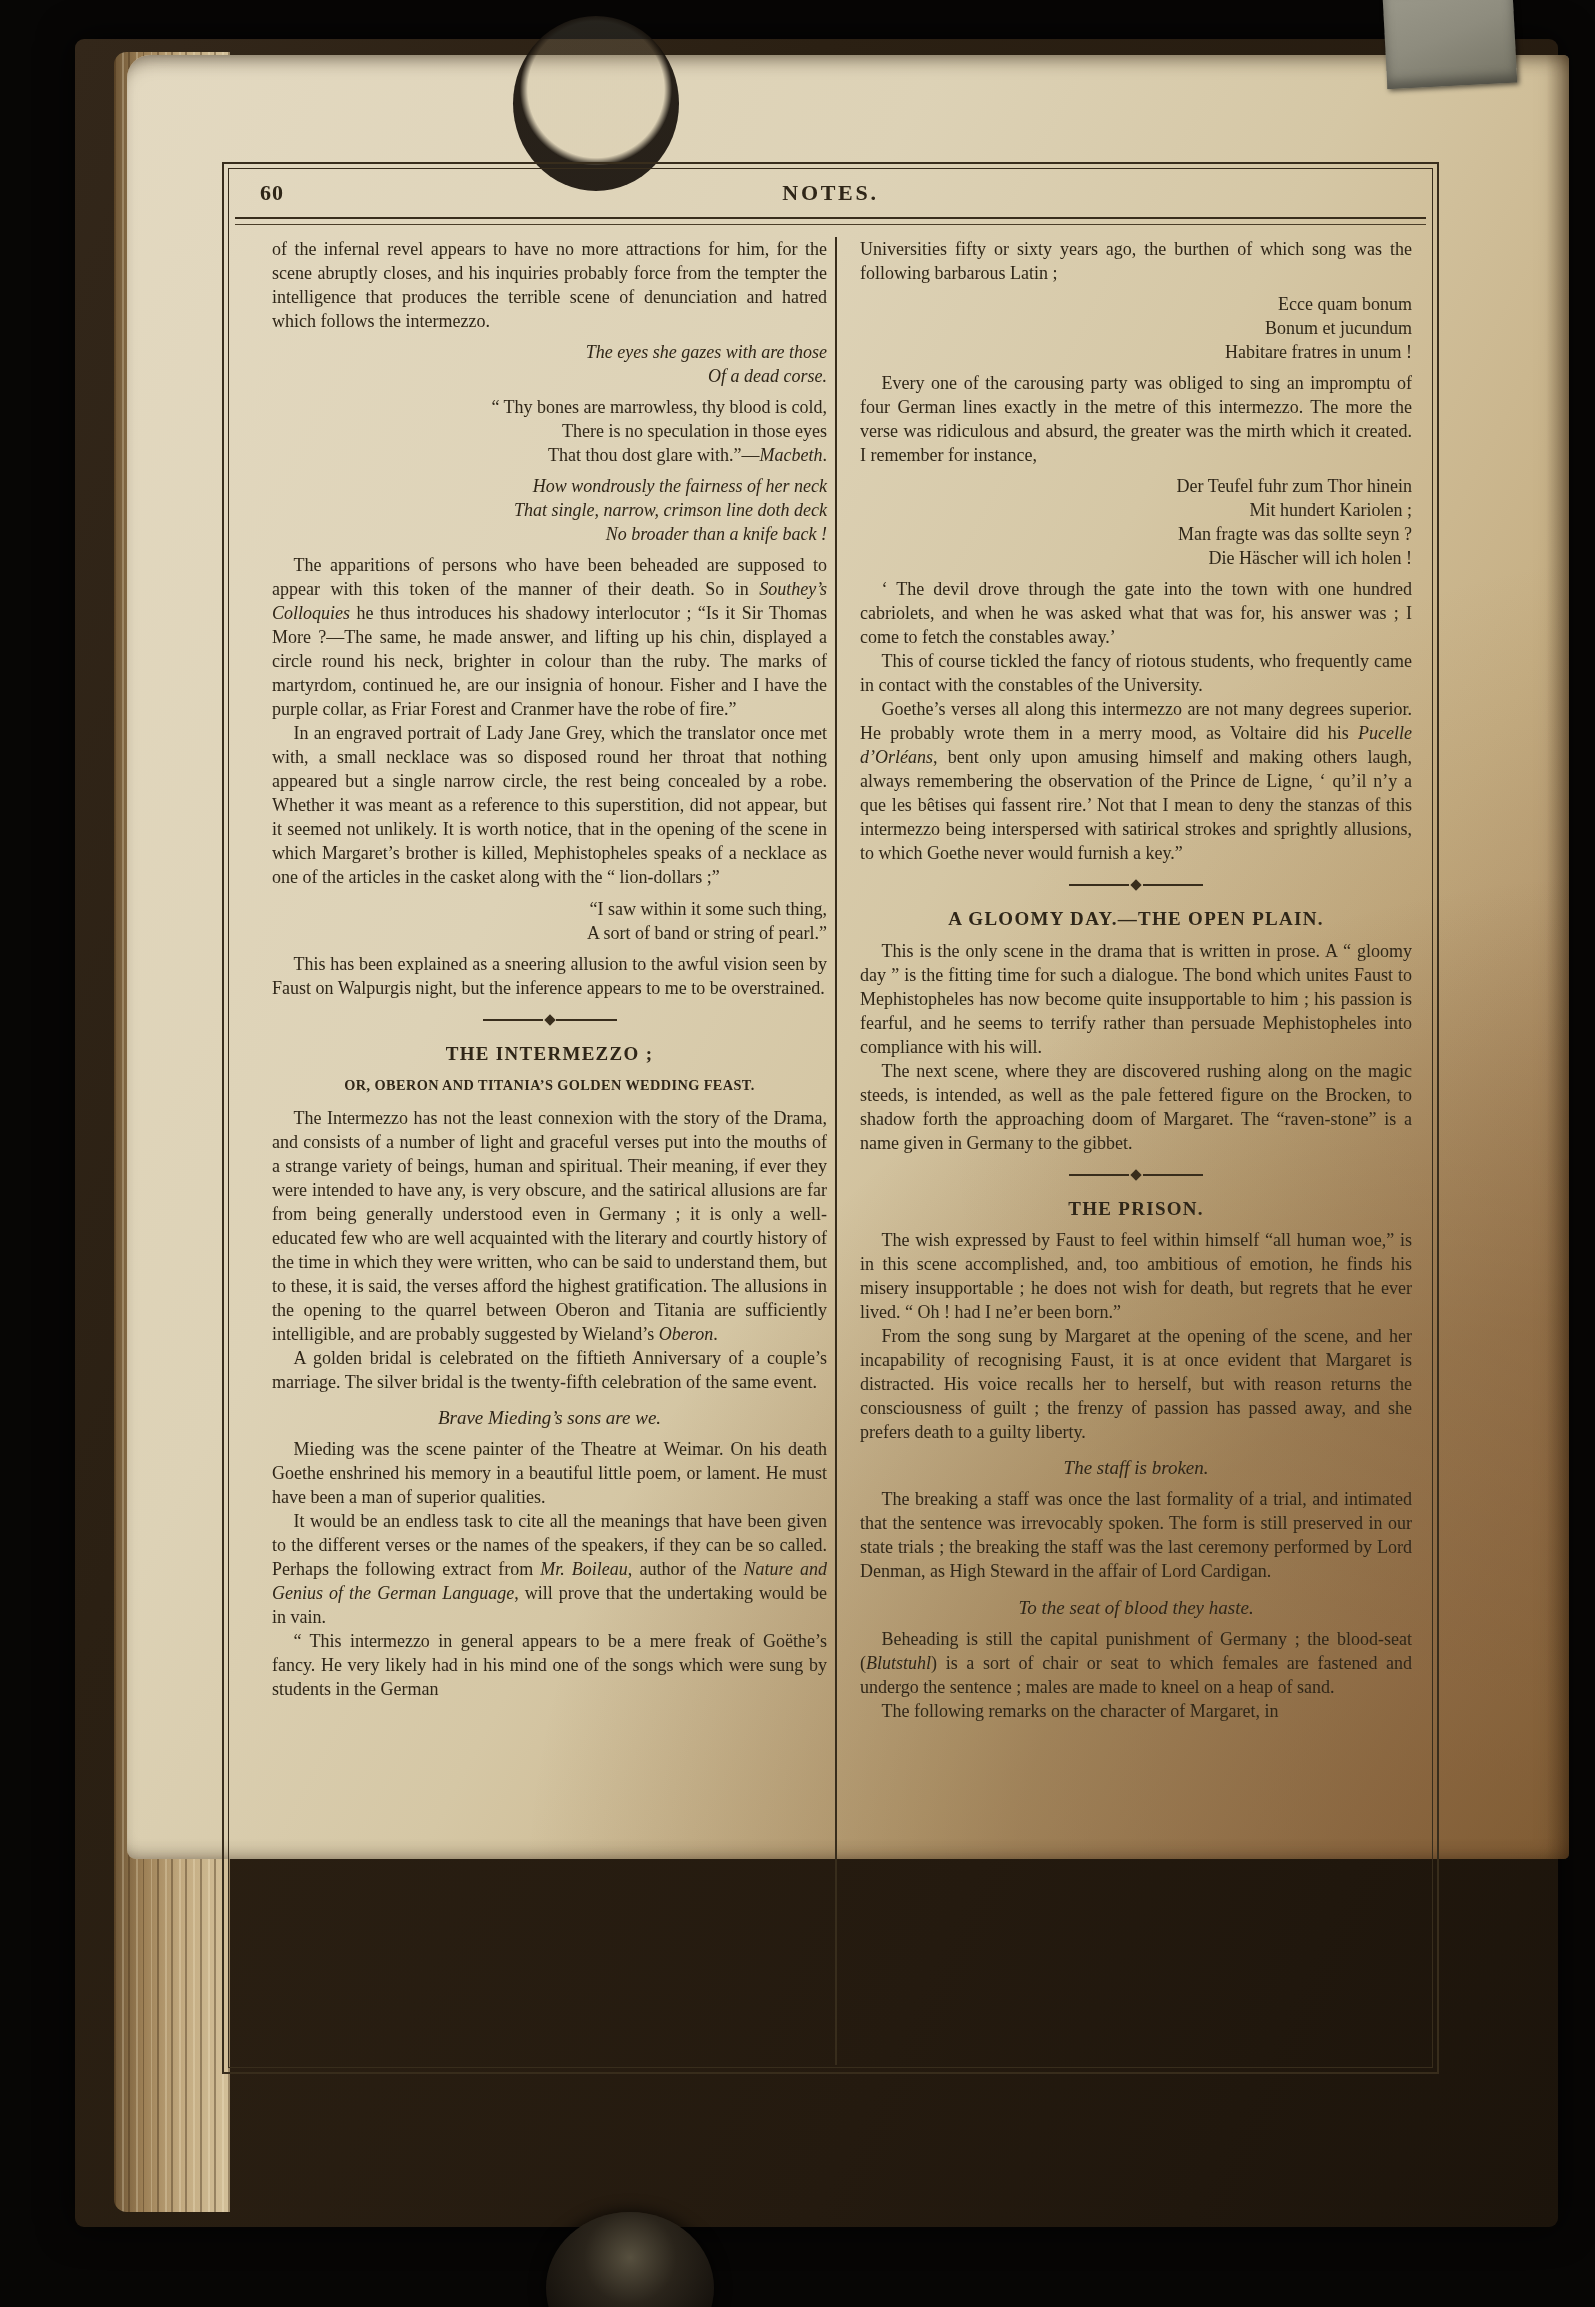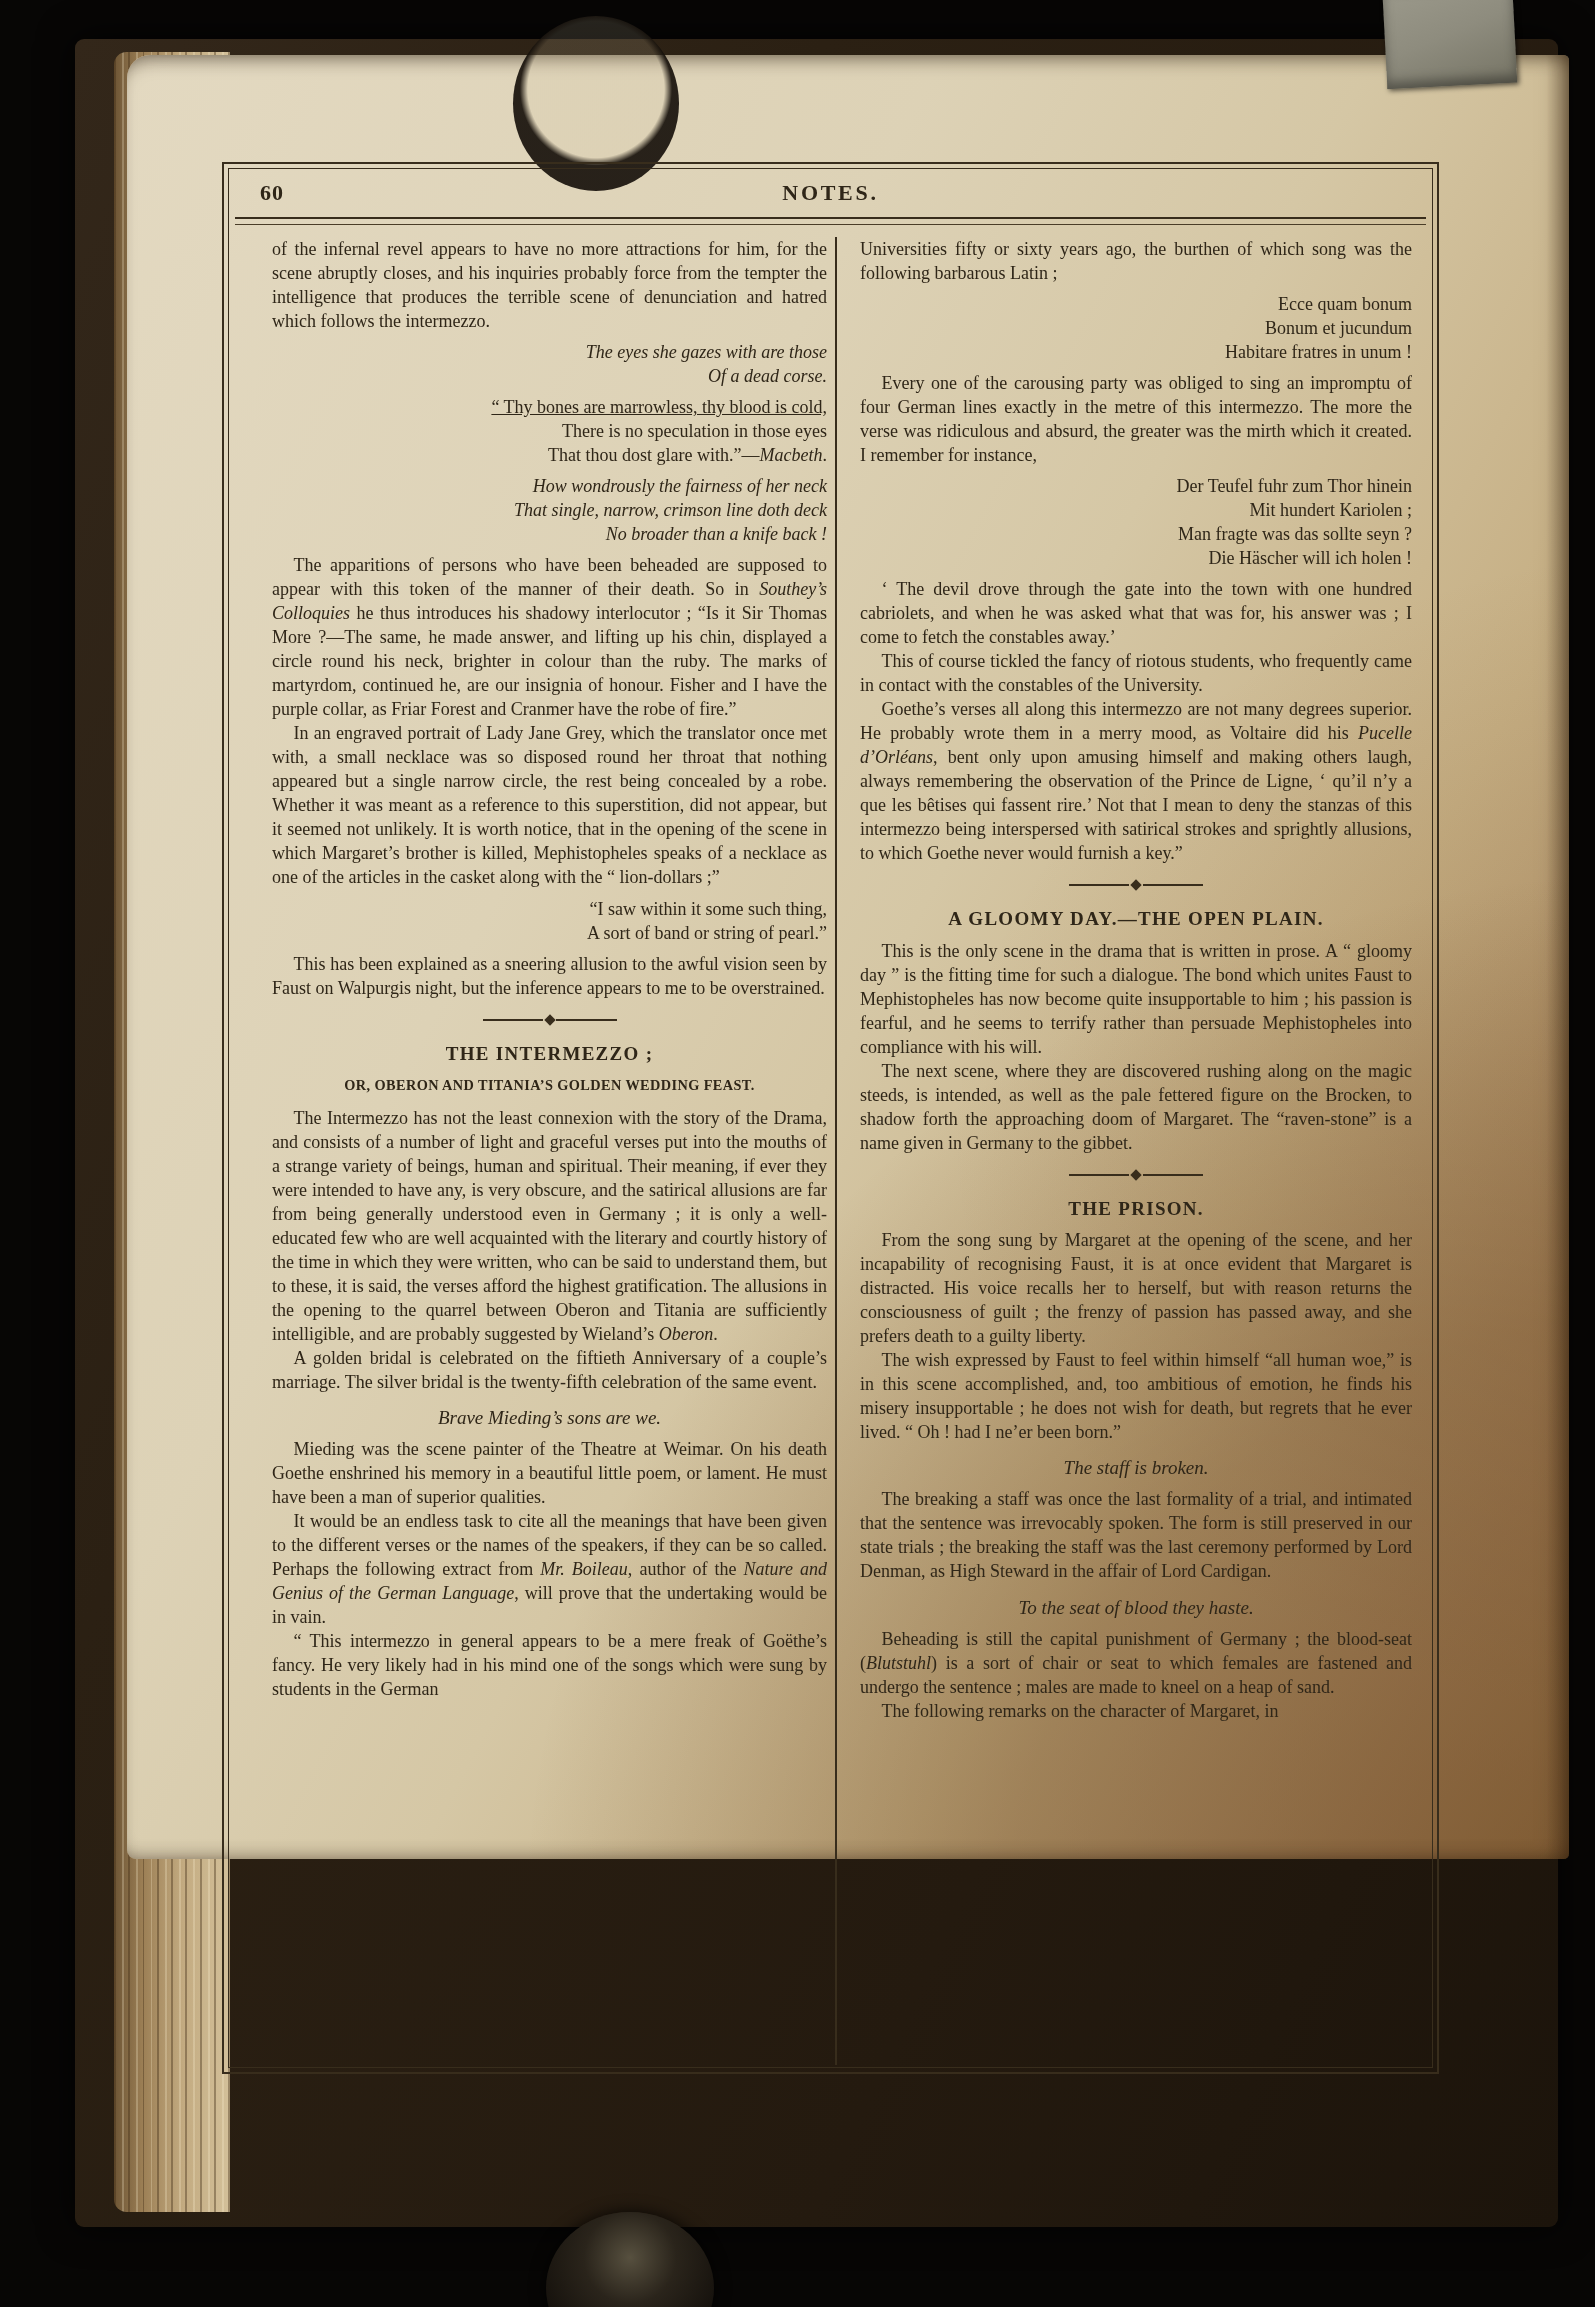--- a/index.html
+++ b/index.html
@@ -88,21 +88,21 @@
   .col.left{width:555px;flex:0 0 auto;padding-right:8px;}
   .col.right{flex:1 1 auto;padding-left:23px;}
   .vrule{flex:0 0 auto;width:2.1px;background:#382d1c;}
   p{margin:0;}
   .ind{text-indent:21.4px;}
   .verse{margin:7.1px 0;}
   .verse .vl{text-align:right;}
   .it{font-style:italic;}
   .ml114{margin-left:102px;} .ml101{margin-left:90px;} .ml76{margin-left:68px;}
   .ml57{margin-left:51px;}  .ml118{margin-left:105px;} .ml100{margin-left:89px;}
-  .off32{margin-left:28.6px;text-decoration:underline;} .off36{margin-left:48px;} .off22{margin-left:19.6px;} .off18{margin-left:16px;}
+  .off32{margin-left:28.6px;} .off36{margin-left:48px;} .off22{margin-left:19.6px;} .off18{margin-left:16px;}
   .h-section{text-align:center;font-weight:bold;font-size:19px;letter-spacing:1.3px;margin:18px 0 7.1px;}
   .h-sub{text-align:center;font-weight:bold;font-size:14.3px;letter-spacing:0.4px;margin:3.6px 0 9px;}
   .h-italic{text-align:center;font-style:italic;font-size:19px;margin:12.5px 0 7.1px;}
   .divider{width:134px;margin:16px auto 12.5px;display:flex;align-items:center;}
   .divider .bar{flex:1;height:2px;background:#382d1c;}
   .divider .diamond{width:8px;height:8px;background:#382d1c;transform:rotate(45deg);margin:0 2.7px;flex:0 0 auto;}
 </style>
 </head>
 <body>
 
@@ -215,23 +215,23 @@
           <p class="ind"><span>The next scene, where they are discovered rushing along on the magic steeds, is intended, as well as the pale fettered figure on the Brocken, to shadow forth the approaching doom of Margaret.  The “raven-stone” is a name given in Germany to the gibbet.</span></p>
 
           <div class="divider">
               <span class="bar"></span>
               <span class="diamond"></span>
               <span class="bar"></span>
             </div>
 
           <div class="h-section">THE PRISON.</div>
 
+          <p class="ind"><span>The wish expressed by Faust to feel within himself “all human woe,” is in this scene accomplished, and, too ambitious of emotion, he finds his misery insupportable ; he does not wish for death, but regrets that he ever lived. “ Oh !  had I ne’er been born.”</span></p>
+
           <p class="ind"><span>From the song sung by Margaret at the opening of the scene, and her incapability of recognising Faust, it is at once evident that Margaret is distracted.  His voice recalls her to herself, but with reason returns the consciousness of guilt ;  the frenzy of passion has passed away, and she prefers death to a guilty liberty.</span></p>
-
-          <p class="ind"><span>The wish expressed by Faust to feel within himself “all human woe,” is in this scene accomplished, and, too ambitious of emotion, he finds his misery insupportable ; he does not wish for death, but regrets that he ever lived. “ Oh !  had I ne’er been born.”</span></p>
 
           <div class="h-italic">The staff is broken.</div>
 
           <p class="ind"><span>The breaking a staff was once the last formality of a trial, and intimated that the sentence was irrevocably spoken.  The form is still preserved in our state trials ; the breaking the staff was the last ceremony performed by Lord Denman, as High Steward in the affair of Lord Cardigan.</span></p>
 
           <div class="h-italic">To the seat of blood they haste.</div>
 
           <p class="ind"><span>Beheading is still the capital punishment of Germany ; the blood-seat (</span><span class="it">Blutstuhl</span><span>) is a sort of chair or seat to which females are fastened and undergo the sentence ;  males are made to kneel on a heap of sand.</span></p>
 
           <p class="ind"><span>The following remarks on the character of Margaret, in</span></p>

